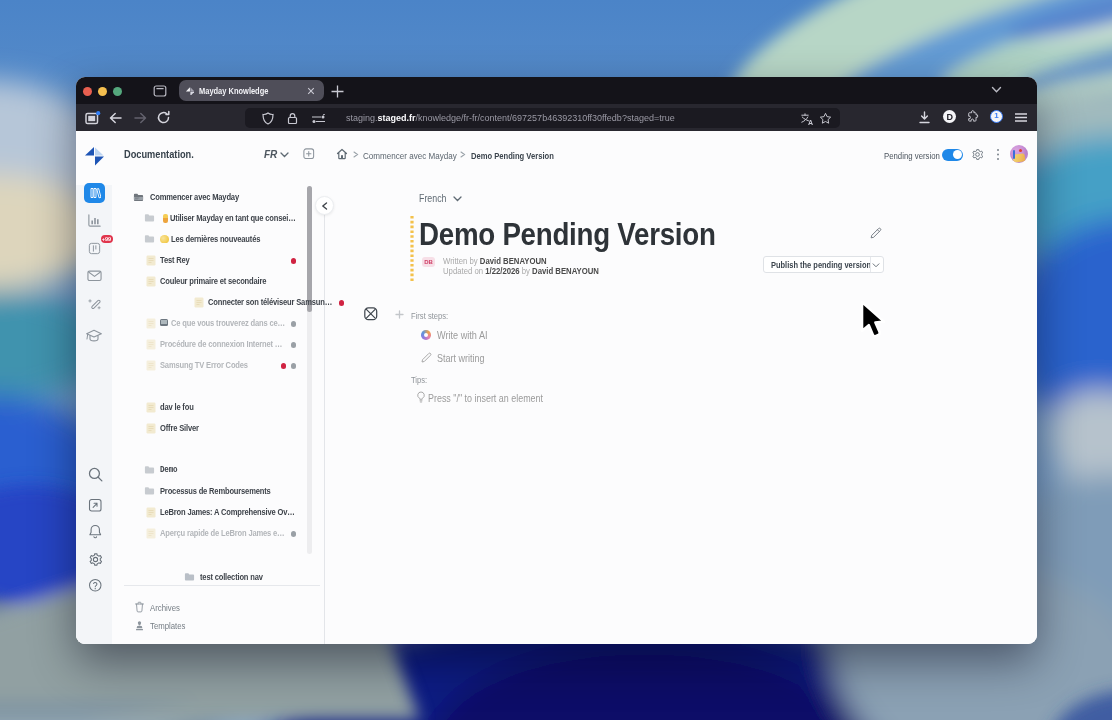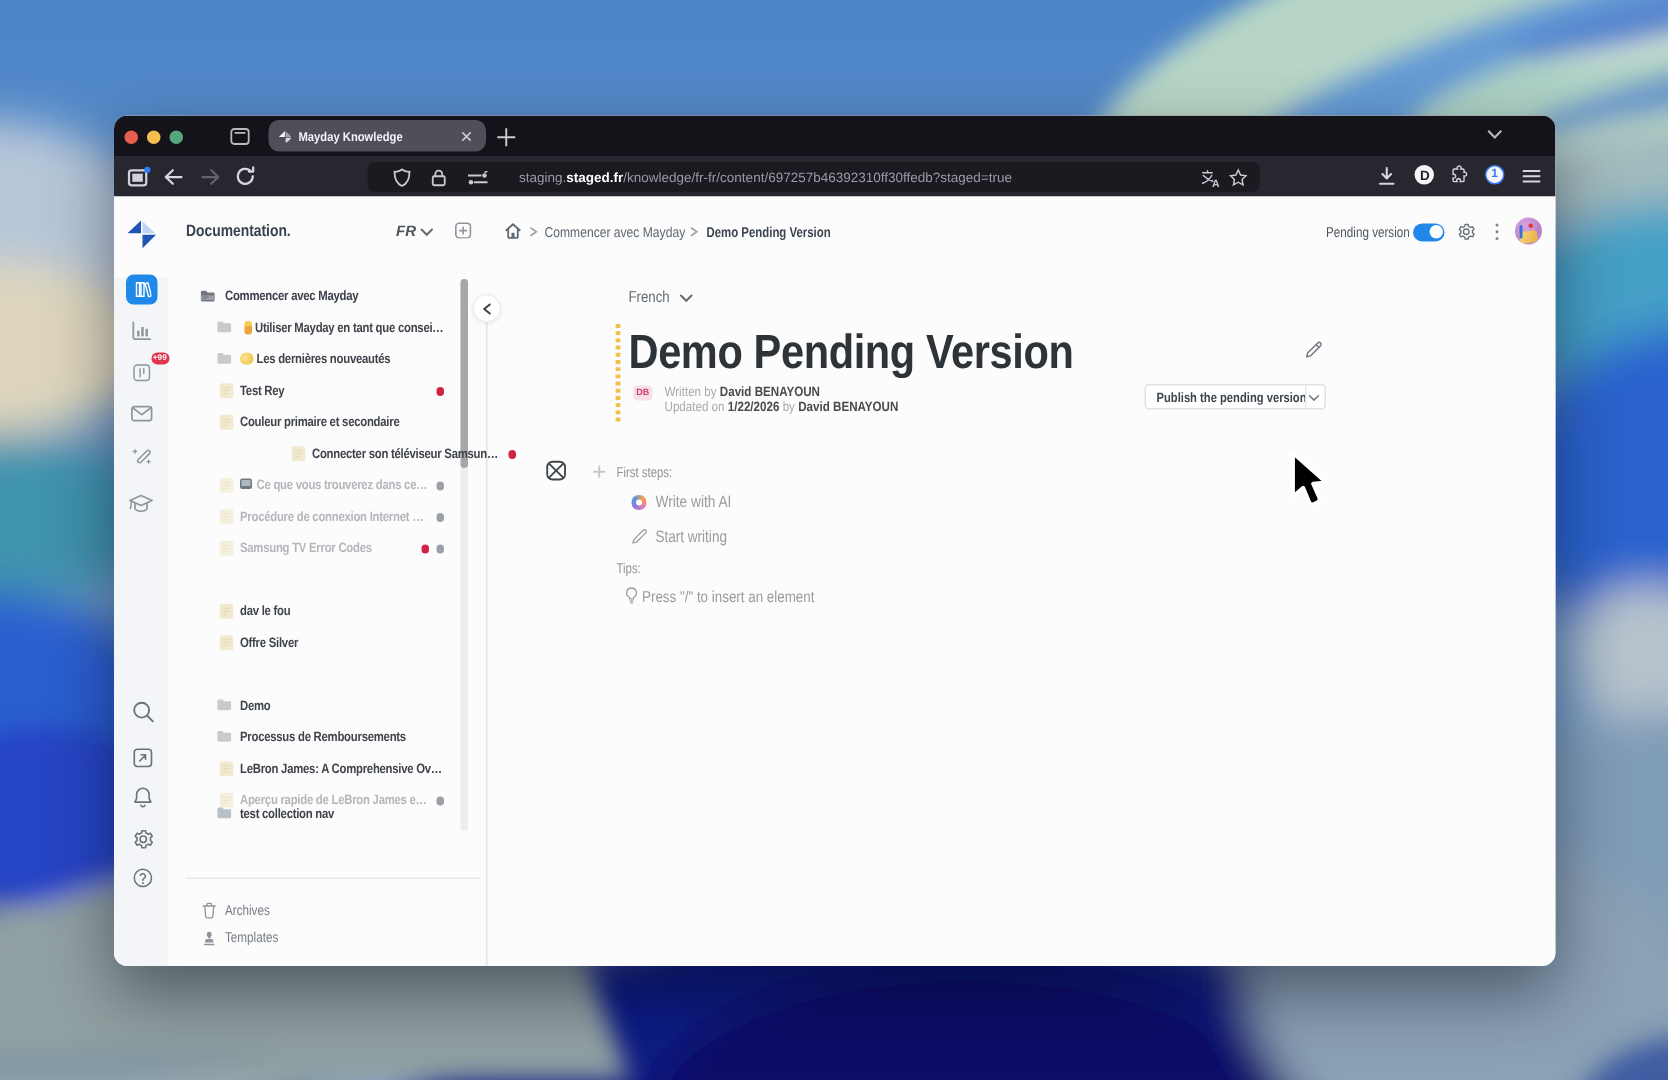--- a/index.html
+++ b/index.html
@@ -340,21 +340,21 @@
         </svg>
         <div class="tname" style="left:83.5px;">dav le fou</div>
       </div>
   <div class="trow" style="top:341px;">
         <svg class="file" style="left:70px;" width="10" height="11" viewBox="0 0 20 22">
           <rect x="1" y="1" width="18" height="20" rx="2.5" fill="#f2ead0"></rect>
           <path d="M5 7 h10 M5 11 h10 M5 15 h6" stroke="#e4d8b2" stroke-width="1.6"></path>
         </svg>
         <div class="tname" style="left:83.5px;">Offre Silver</div>
       </div>
-  <div class="trow" style="top:383px;">
+  <div class="trow" style="top:383px;font-family:Liberation Mono, monospace;">
         <svg class="fold" style="left:68px;" width="11" height="10" viewBox="0 0 24 20">
           <path d="M2 4 a2 2 0 0 1 2-2 h5.5 l2 2.5 H20 a2 2 0 0 1 2 2 v9 a2 2 0 0 1 -2 2 H4 a2 2 0 0 1 -2-2 Z" fill="#c7cbd0"></path>
         </svg>
         <div class="tname" style="left:83.5px;">Demo</div>
       </div>
   <div class="trow" style="top:404px;">
         <svg class="fold" style="left:68px;" width="11" height="10" viewBox="0 0 24 20">
           <path d="M2 4 a2 2 0 0 1 2-2 h5.5 l2 2.5 H20 a2 2 0 0 1 2 2 v9 a2 2 0 0 1 -2 2 H4 a2 2 0 0 1 -2-2 Z" fill="#c7cbd0"></path>
         </svg>
         <div class="tname" style="left:83.5px;">Processus de Remboursements</div>
@@ -367,21 +367,21 @@
         <div class="tname" style="left:83.5px;">LeBron James: A Comprehensive Ov…</div>
       </div>
   <div class="trow gray" style="top:446px;text-align:center;">
         <svg class="file" style="left:70px;" width="10" height="11" viewBox="0 0 20 22">
           <rect x="1" y="1" width="18" height="20" rx="2.5" fill="#f5efdd"></rect>
           <path d="M5 7 h10 M5 11 h10 M5 15 h6" stroke="#ece2c6" stroke-width="1.6"></path>
         </svg>
         <div class="tname" style="left:83.5px;">Aperçu rapide de LeBron James e…</div>
         <div class="dot dotg" style="left:214.5px;"></div>
       </div>
-  <div class="trow" style="top:455px;">
+  <div class="trow" style="top:490px;margin-left:40px;">
         <svg class="fold" style="left:68px;" width="11" height="10" viewBox="0 0 24 20">
           <path d="M2 4 a2 2 0 0 1 2-2 h5.5 l2 2.5 H20 a2 2 0 0 1 2 2 v9 a2 2 0 0 1 -2 2 H4 a2 2 0 0 1 -2-2 Z" fill="#b9bfc7"></path>
         </svg>
         <div class="tname" style="left:83.5px;">test collection nav</div>
       </div>
   <div class="abs" style="left:238.5px;top:119px;width:19px;height:19px;border-radius:50%;background:#fff;border:1px solid #eceef1;box-shadow:0 1px 3px rgba(0,0,0,.08);"></div>
   <svg class="abs" style="left:244.5px;top:124.5px;" width="7" height="8" viewBox="0 0 7 8">
         <path d="M5.5 1 L1.8 4 L5.5 7" fill="none" stroke="#3f444b" stroke-width="1.4" stroke-linecap="round" stroke-linejoin="round"></path>
       </svg>
   <div class="abs" style="left:48px;top:508px;width:196px;height:1px;background:#e6e8ec;"></div>

